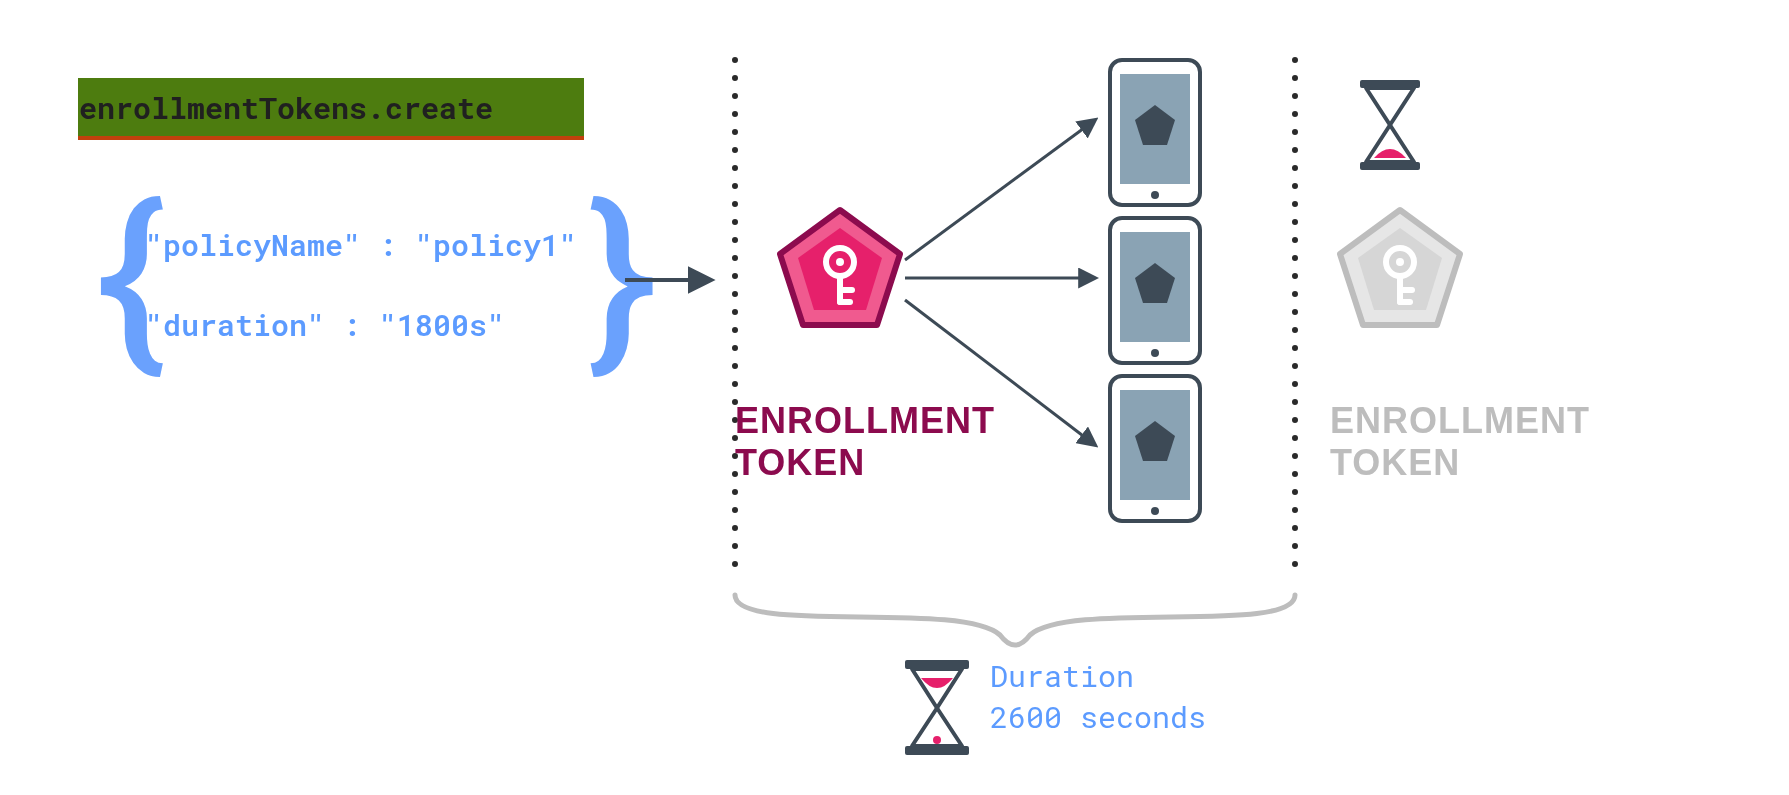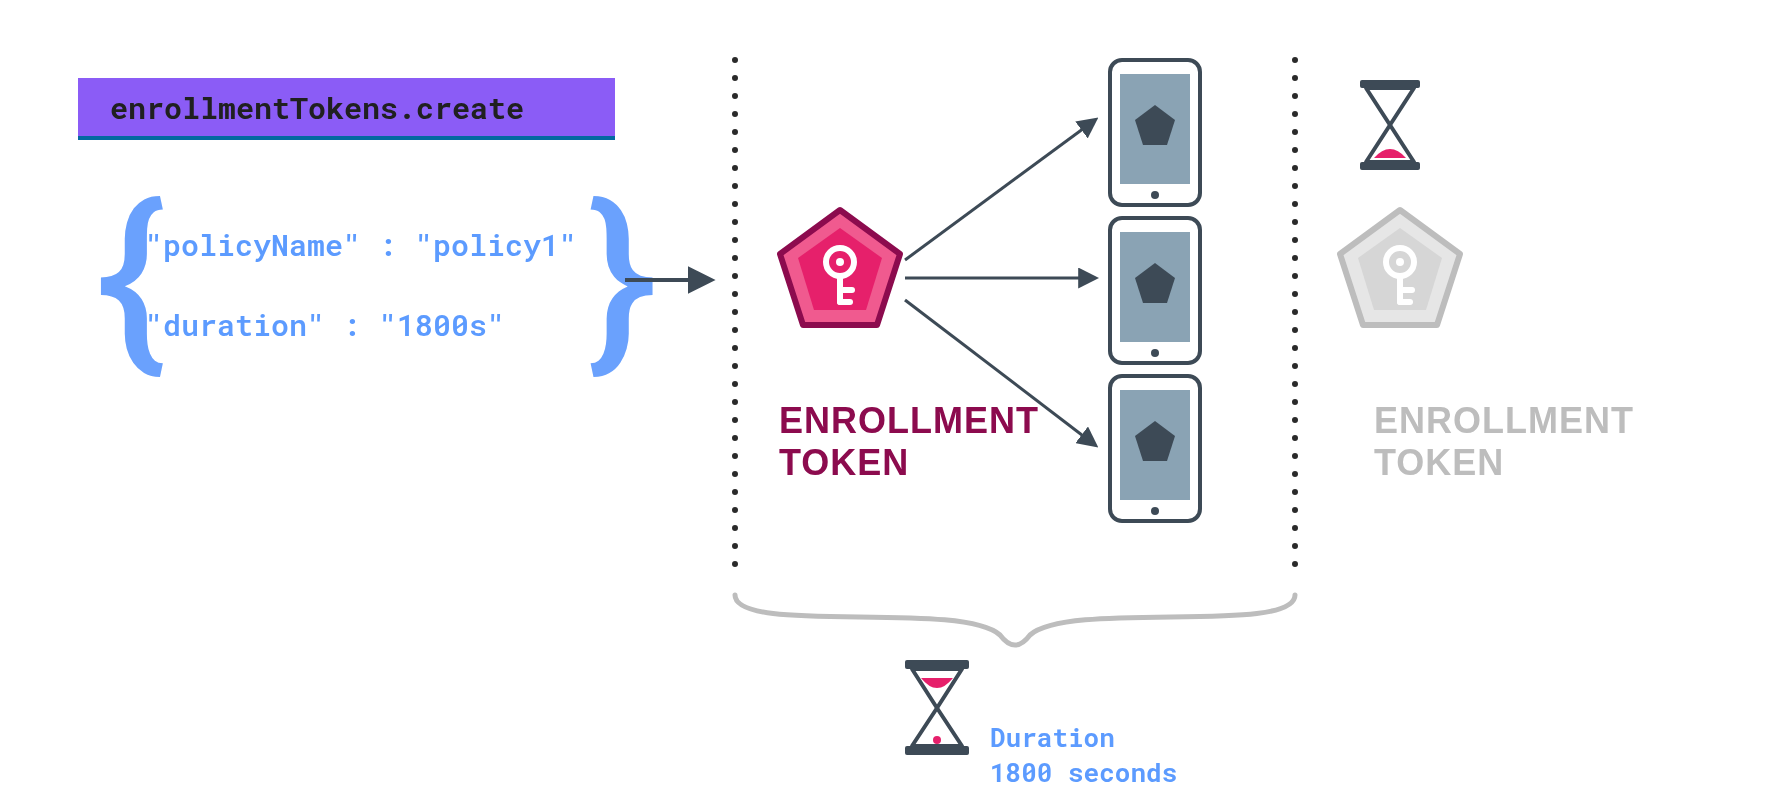--- a/index.html
+++ b/index.html
@@ -1,26 +1,26 @@
 <!DOCTYPE html>
 <html><head>
 <meta charset="utf-8">
 <style>
   html,body{margin:0;padding:0;background:#fff;}
   body{width:1789px;height:795px;position:relative;font-family:"Roboto Mono","Menlo","Consolas",monospace;}
   .mono{font-family:"Roboto Mono","Menlo","Consolas",monospace;}
-  .heading{font-family:"Arial Black","Helvetica Neue",Helvetica,Arial,sans-serif;font-weight:900;letter-spacing:1px;margin-left:44px;}
-  .api-pill{position:absolute;left:78px;top:78px;width:505px;height:58px;background:#8b5cf6;border-bottom:4px solid #0369a1;display:flex;align-items:center;padding-left:32px;font-size:30px;font-weight:700;color:#202020;}
+  .heading{font-family:"Arial Black","Helvetica Neue",Helvetica,Arial,sans-serif;font-weight:900;letter-spacing:1px;}
+  .api-pill{position:absolute;left:78px;top:78px;width:505px;height:58px;background:#4d7c0f;border-bottom:4px solid #c2410c;display:flex;align-items:center;padding-left:1px;font-size:30px;font-weight:700;color:#202020;}
   .brace{position:absolute;font-size:190px;line-height:1;color:#6aa1fd;font-weight:600;}
   .brace-left{left:72px;top:175px;}
   .brace-right{left:560px;top:175px;}
   .kv{position:absolute;font-size:30px;color:#5c9bff;font-weight:600;}
   .enroll-label{position:absolute;left:735px;top:400px;color:#8c0b4e;font-size:36px;}
   .expire-label{position:absolute;left:1330px;top:400px;color:#bdbdbd;font-size:36px;}
-  .duration-text{position:absolute;left:990px;top:720px;color:#5c9bff;font-size:26px;font-weight:700;line-height:1.35;}
+  .duration-text{position:absolute;left:990px;top:656px;color:#5c9bff;font-size:30px;font-weight:400;line-height:1.35;}
   svg.layer{position:absolute;left:0;top:0;}
 </style>
 </head>
 <body>
 
 <div class="api-pill mono">
   <span>enrollmentTokens.create</span>
 </div>
 
 <div class="brace brace-left">{</div>
@@ -117,14 +117,14 @@
   <div>TOKEN</div>
 </div>
 
 <div class="expire-label heading">
   <div>ENROLLMENT</div>
   <div>TOKEN</div>
 </div>
 
 <div class="duration-text mono">
   <div>Duration</div>
-  <div>1800 seconds</div>
+  <div>2600 seconds</div>
 </div>
 
 </body></html>

